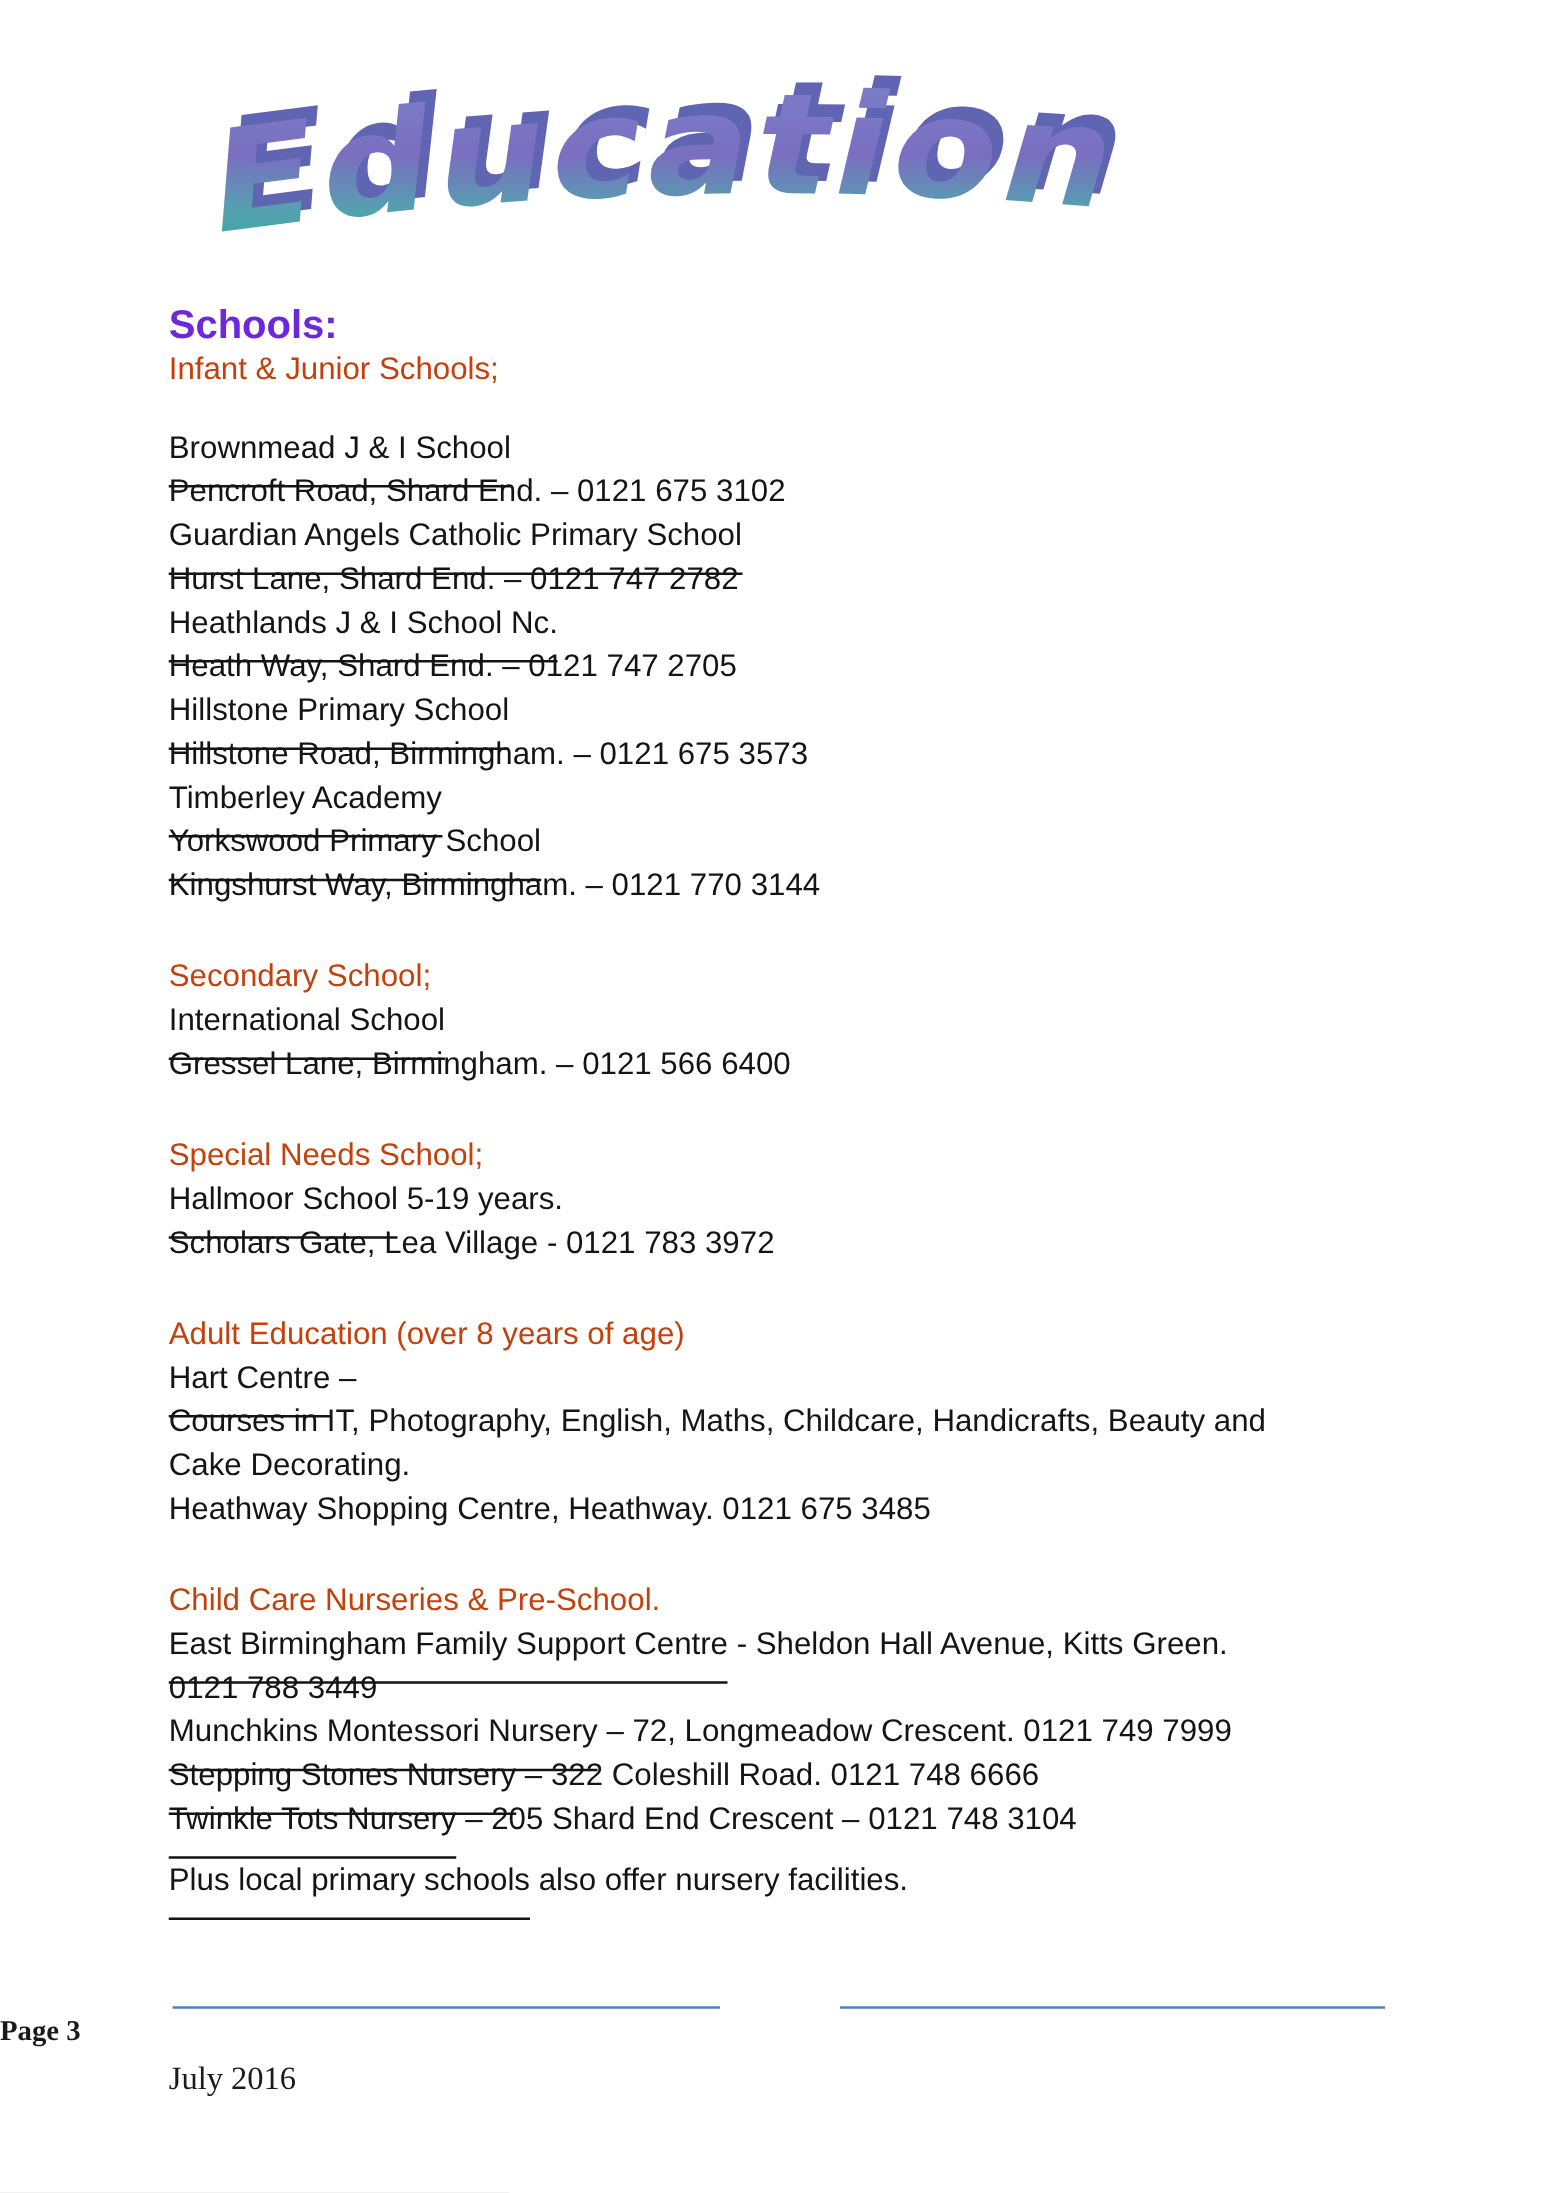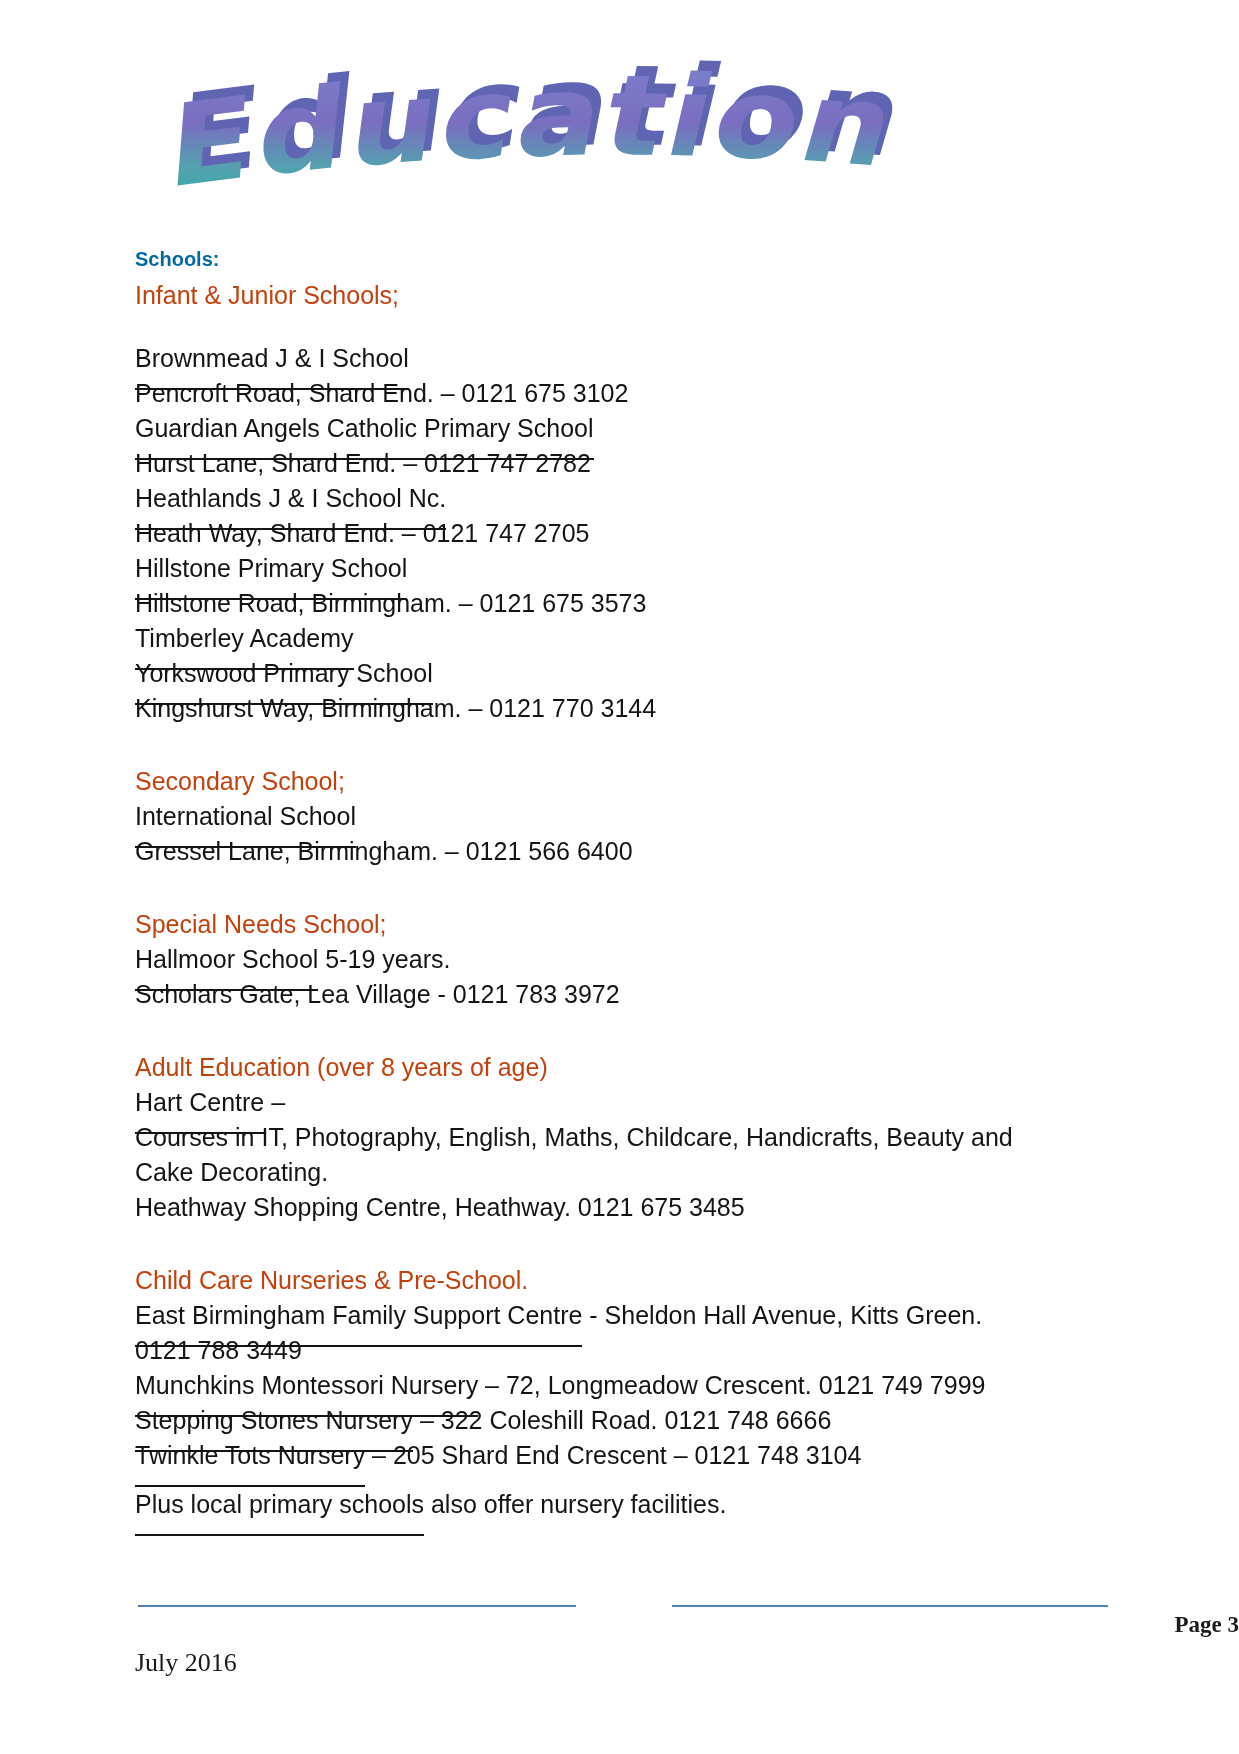--- a/index.html
+++ b/index.html
@@ -13,32 +13,32 @@
     color:#141414;
   }
   
   .wordart{position:absolute;left:165px;top:48px;width:760px;height:180px;}
   .wa-back{font-family:"DejaVu Sans", sans-serif;font-weight:bold;font-style:italic;
            font-size:112px;letter-spacing:4px;fill:#5f65b2;}
   .wa-front{font-family:"DejaVu Sans", sans-serif;font-weight:bold;font-style:italic;
            font-size:112px;letter-spacing:4px;fill:url(#wa-grad);}
   
   .content{position:absolute;left:135px;top:240px;width:1010px;}
-  .heading{font-size:20px;line-height:38px;font-weight:bold;color:#0369a1;white-space:nowrap;}
+  .heading{font-size:32px;line-height:38px;font-weight:bold;color:#6d28d9;white-space:nowrap;}
   .section-label{font-size:25px;line-height:35px;color:#c2410c;white-space:nowrap;}
   .entry-line,.detail,.note{font-size:25px;line-height:35px;white-space:nowrap;}
   .section + .section{margin-top:38px;}
   .section:first-of-type .items{margin-top:28px;}
   .u{border-bottom:2px solid #141414;padding-bottom:16px;}
   .note{margin-top:14px;}
   
   .footer-rule{position:absolute;top:1605px;height:2px;background:#4f81bd;}
   .footer-rule.left{left:138px;width:438px;}
   .footer-rule.right{left:672px;width:436px;}
-  .page-number{position:absolute;top:1612px;left:0;width:1239px;text-align:right;
+  .page-number{position:absolute;top:1612px;left:0;width:1239px;text-align:left;
     font-family:"Liberation Serif", serif;font-weight:bold;font-size:23px;color:#1a1a1a;}
   .doc-date{position:absolute;top:1648px;left:135px;
     font-family:"Liberation Serif", serif;font-size:26px;color:#1a1a1a;}
 </style>
 </head>
 <body>
 
 <div class="page">
 
   <svg class="wordart" viewBox="0 0 760 180" width="760" height="180" aria-hidden="true">

